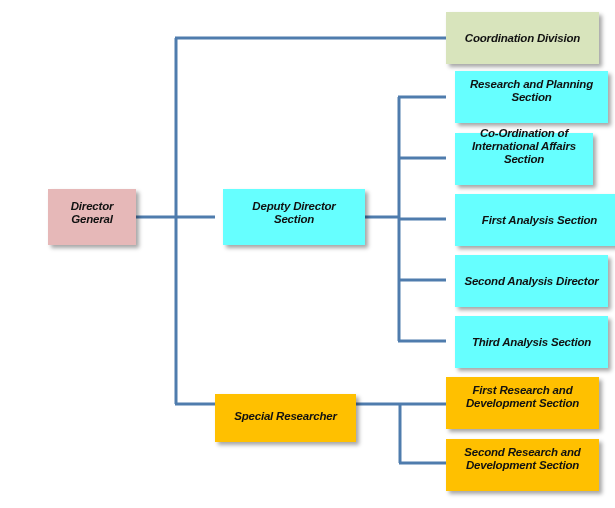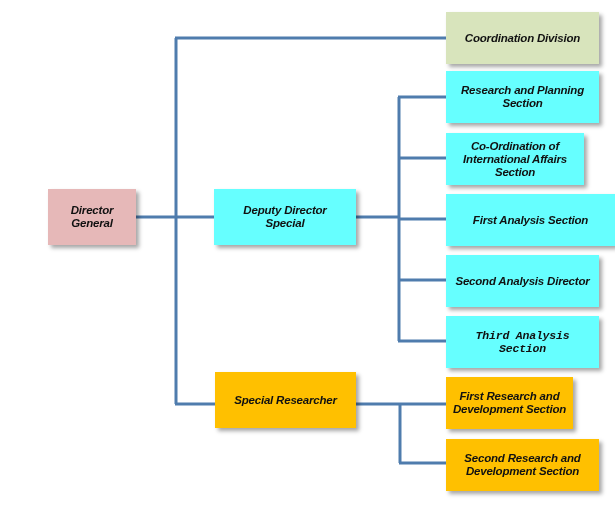--- a/index.html
+++ b/index.html
@@ -1,24 +1,24 @@
 <!DOCTYPE html>
 <html><head>
 <meta charset="utf-8">
 <style>
   html, body { margin:0; padding:0; background:#ffffff; }
   body { width:615px; height:508px; position:relative; overflow:hidden;
          font-family:"Liberation Sans", sans-serif; }
   #connectors { position:absolute; left:0; top:0; width:615px; height:508px; }
-  .box { position:absolute; display:flex; align-items:center; justify-content:center;
+  .box { position:absolute; display:flex; align-items:flex-end; justify-content:center;
          text-align:center; font-style:italic; font-weight:bold; font-size:11.5px;
          line-height:13px; color:#111; box-sizing:border-box; padding:19px 6px;
          box-shadow:3px 3px 4px rgba(0,0,0,0.35); letter-spacing:-0.2px; }
   .pink { background:#e6b8b8;font-style:italic; }
-  .cyan { background:#66ffff; }
+  .cyan { background:#66ffff;margin-left:9px; }
   .sage { background:#d8e4bc; }
   .gold { background:#ffc000; }
   .txt { white-space:pre-line; }
 </style>
 </head>
 <body>
 
 <svg id="connectors">
   <g stroke="#4f7cad" stroke-width="3" fill="none">
 
@@ -48,24 +48,24 @@
   <span class="txt">Director
 General</span>
 </div>
 
 <div class="box sage" style="left: 446px; top: 12px; width: 153px; height: 52px; background: rgb(216, 228, 188);">
   <span class="txt">Coordination Division</span>
 </div>
 
 <div class="box cyan" style="left: 214px; top: 189px; width: 142px; height: 56px; background: rgb(102, 255, 255);">
   <span class="txt">Deputy Director
-Special</span>
+Section</span>
 </div>
 
-<div class="box gold" style="left: 215px; top: 372px; width: 141px; height: 56px; background: rgb(255, 192, 0);">
+<div class="box gold" style="left: 215px; top: 394px; width: 141px; height: 48px; background: rgb(255, 192, 0);">
   <span class="txt">Special Researcher</span>
 </div>
 
 <div class="box cyan" style="left: 446px; top: 71px; width: 153px; height: 52px; background: rgb(102, 255, 255);">
   <span class="txt">Research and Planning
 Section</span>
 </div>
 
 <div class="box cyan" style="left: 446px; top: 133px; width: 138px; height: 52px; background: rgb(102, 255, 255);">
   <span class="txt">Co-Ordination of
@@ -74,25 +74,25 @@
 </div>
 
 <div class="box cyan" style="left: 446px; top: 194px; width: 169px; height: 52px; background: rgb(102, 255, 255);">
   <span class="txt">First Analysis Section</span>
 </div>
 
 <div class="box cyan" style="left: 446px; top: 255px; width: 153px; height: 52px; background: rgb(102, 255, 255);">
   <span class="txt">Second Analysis Director</span>
 </div>
 
-<div class="box cyan" style="left: 446px; top: 316px; width: 153px; height: 52px; background: rgb(102, 255, 255); font-family: Liberation Mono, monospace;">
+<div class="box cyan" style="left: 446px; top: 316px; width: 153px; height: 52px; background: rgb(102, 255, 255);">
   <span class="txt">Third Analysis Section</span>
 </div>
 
-<div class="box gold" style="left: 446px; top: 377px; width: 127px; height: 52px; background: rgb(255, 192, 0);">
+<div class="box gold" style="left: 446px; top: 377px; width: 153px; height: 52px; background: rgb(255, 192, 0);">
   <span class="txt">First Research and
 Development Section</span>
 </div>
 
 <div class="box gold" style="left: 446px; top: 439px; width: 153px; height: 52px; background: rgb(255, 192, 0); font-style: italic;">
   <span class="txt">Second Research and
 Development Section</span>
 </div>
 
 </body></html>

